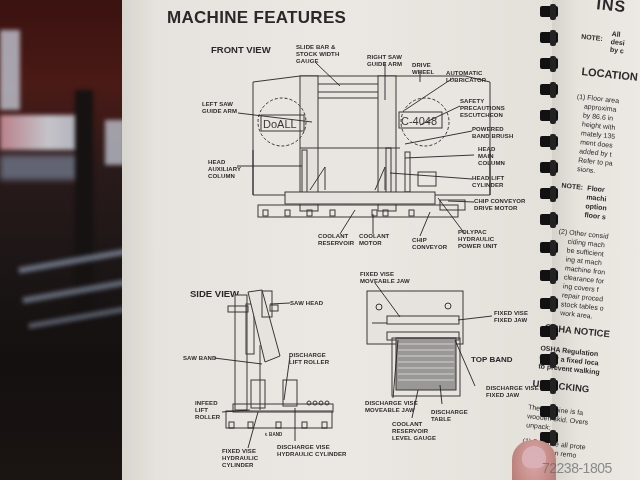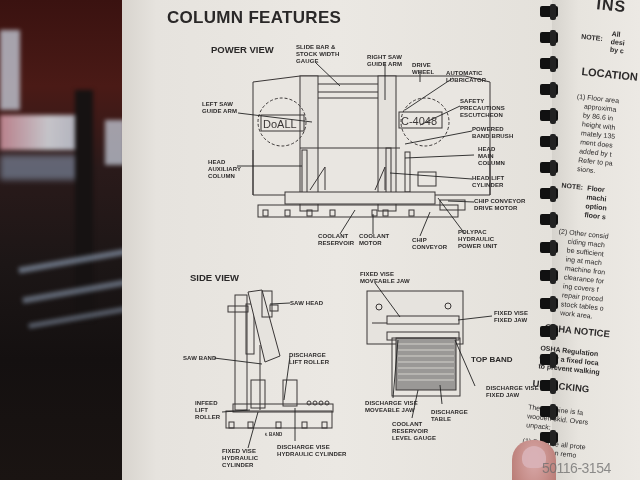--- a/index.html
+++ b/index.html
@@ -54,24 +54,24 @@
   <div class="shelf"></div>
   <div class="post"></div>
   <div class="bench1"></div>
   <div class="bench2"></div>
   <div class="bench3"></div>
 </div>
 
 <div class="page"></div>
 <div class="page2"></div>
 
-<div class="title">COLUMN FEATURES</div>
-
-<div class="sect" style="left:211px;top:44px;">POWER VIEW</div>
-<div class="sect" style="left:190px;top:272px;">SIDE VIEW</div>
+<div class="title">MACHINE FEATURES</div>
+
+<div class="sect" style="left:211px;top:44px;">FRONT VIEW</div>
+<div class="sect" style="left:190px;top:288px;">SIDE VIEW</div>
 <div class="sect" style="left:471px;top:355px;font-size:8px;">TOP BAND</div>
 
 <svg class="diagram" viewBox="0 0 640 480" xmlns="http://www.w3.org/2000/svg">
   <g fill="none" stroke="#3a3636" stroke-width="1">
 
     <g>
       <path d="M253,82 L300,76 L465,76 L490,82 L490,195 L253,195 Z" fill="#e9e6e1"></path>
       <path d="M253,150 L253,195 M490,150 L490,195"></path>
       <rect x="300" y="76" width="18" height="135" fill="#e4e1dc"></rect>
       <rect x="378" y="76" width="18" height="135" fill="#e4e1dc"></rect>
@@ -365,13 +365,13 @@
   <div class="coil" style="top:430px;">
       <div class="a"></div>
       <div class="b"></div>
     </div>
 </div>
 
 <div class="thumb">
     <div class="nail"></div>
   </div>
 
-<div class="wm">50116-3154</div>
+<div class="wm">72238-1805</div>
 
 </body></html>

